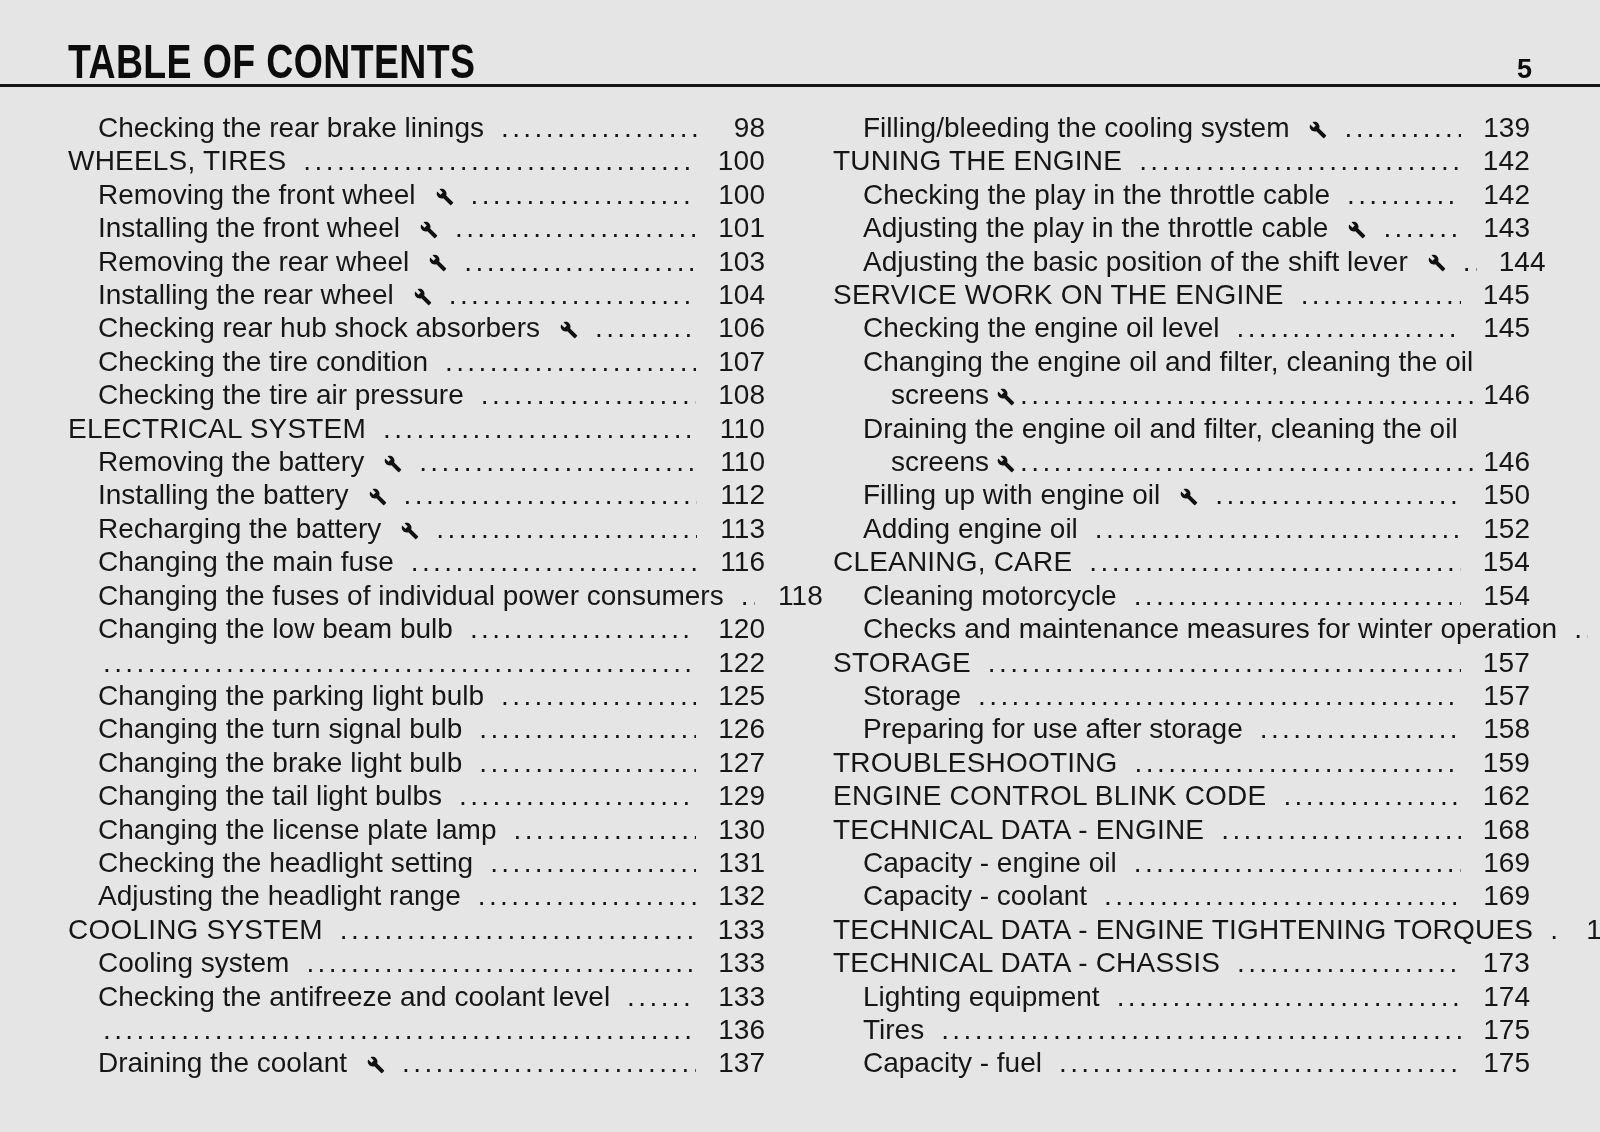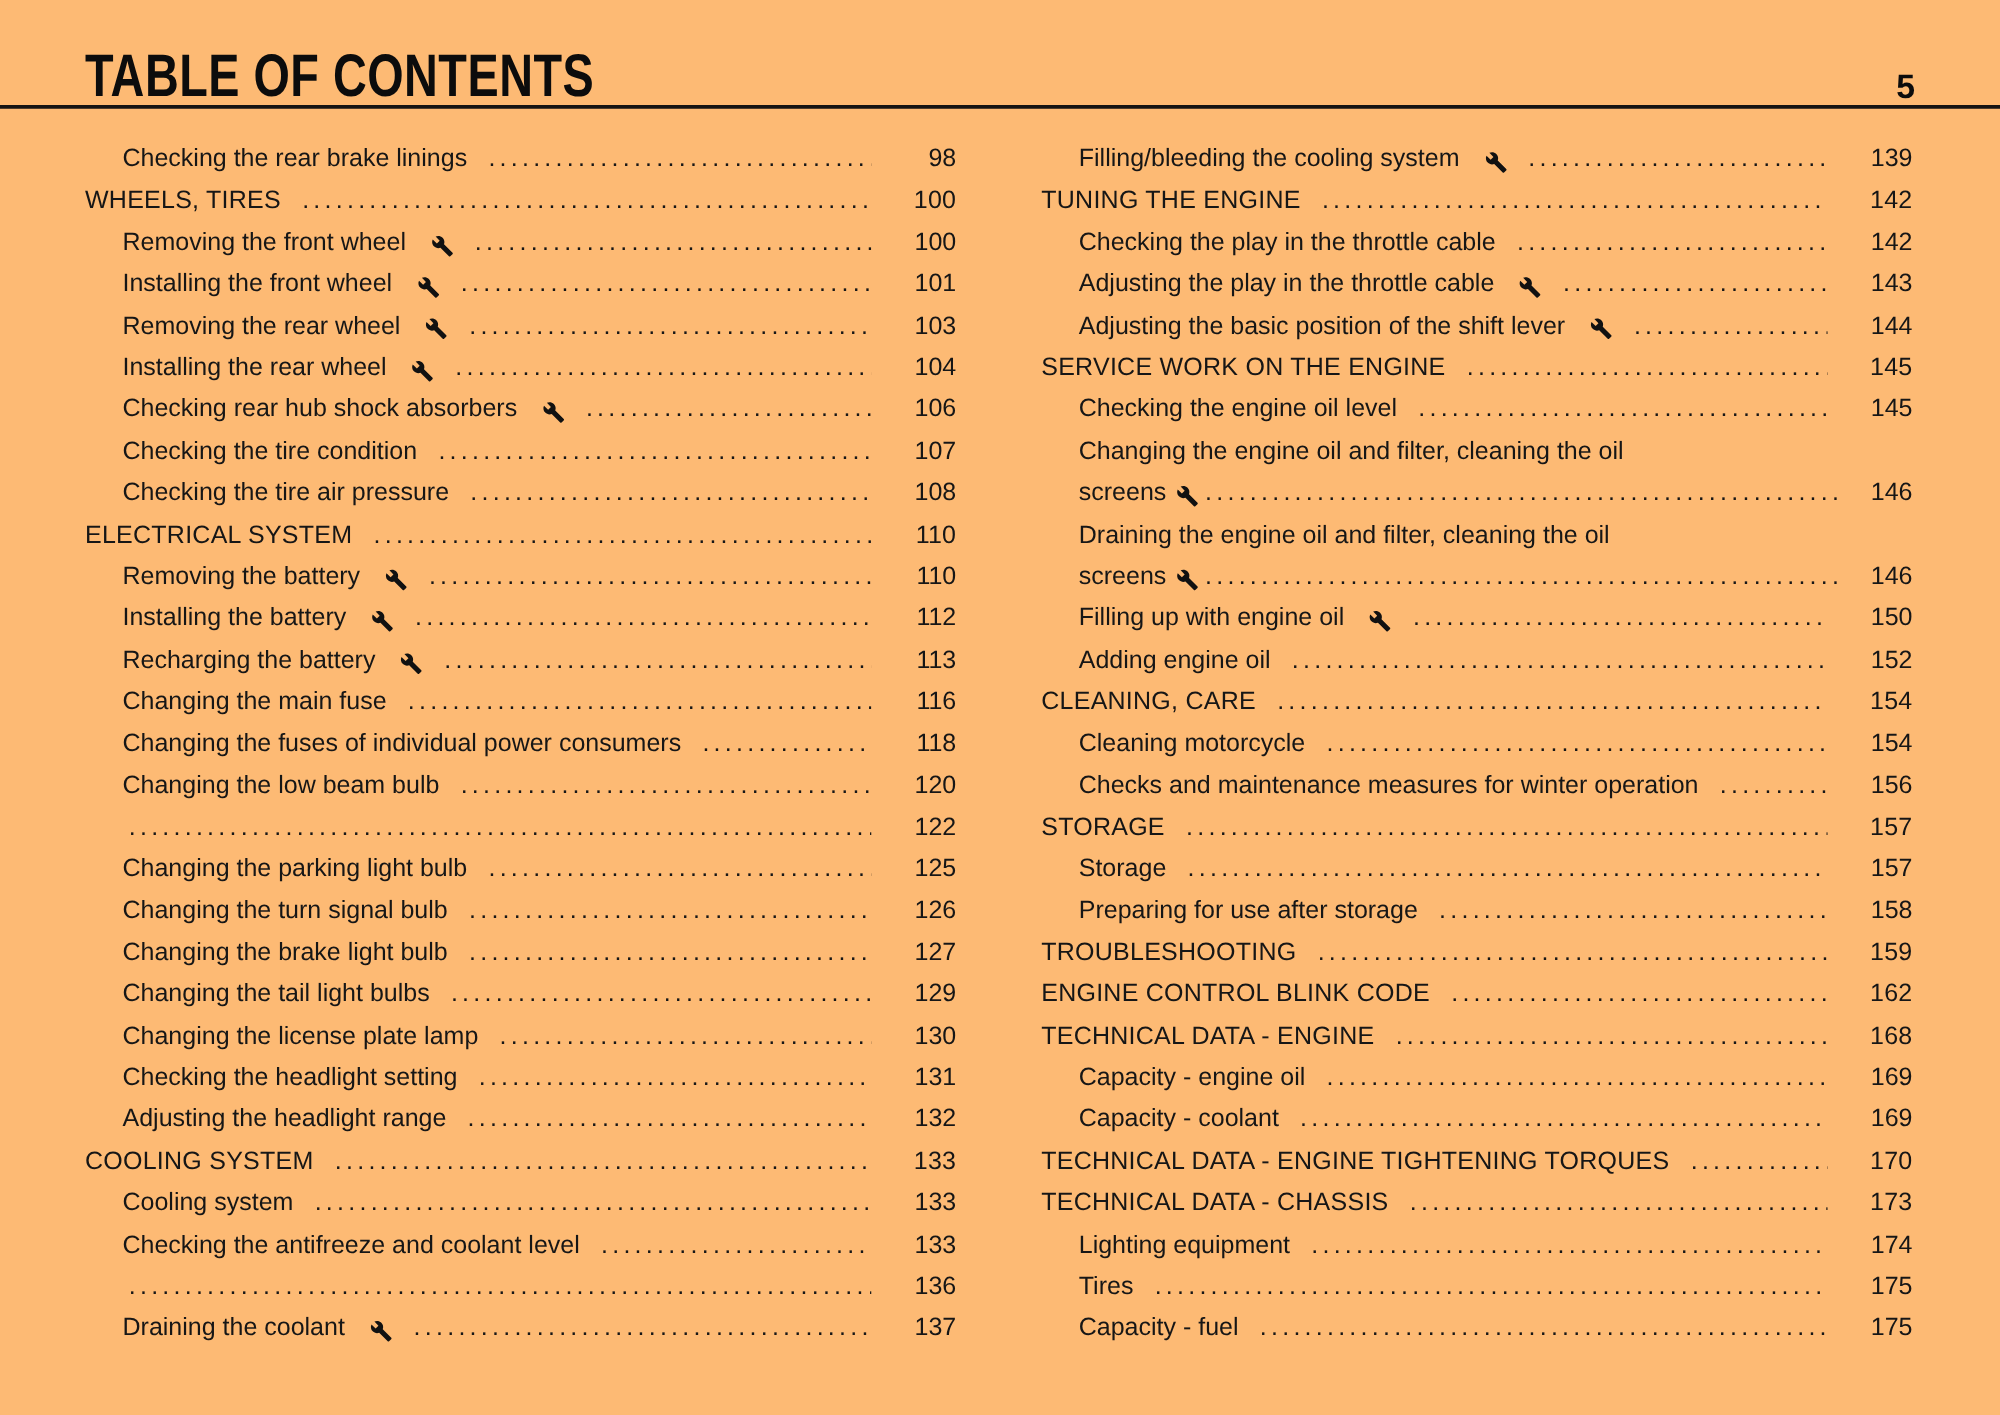--- a/index.html
+++ b/index.html
@@ -11,21 +11,21 @@
     width: 1600px;
     height: 1132px;
     position: relative;
     font-family: "Liberation Sans", sans-serif;
     color: #161616;
     overflow: hidden;
   }
   .page {
     position: absolute;
     inset: 0;
-    background: #fdba74;
+    background: #e5e5e5;
   }
   
   .header {
     position: absolute;
     top: 0; left: 0;
     width: 1600px;
     height: 84px;
   }
   .header-rule {
     position: absolute;
@@ -65,21 +65,21 @@
     right: 70px;
     display: grid;
     grid-template-columns: 1fr 1fr;
     column-gap: 68px;
   }
   .col { min-width: 0; }
   
   .row {
     display: flex;
     align-items: center;
-    font-size: 20px;
+    font-size: 28px;
     line-height: 33.4px;
     white-space: nowrap;
     gap: 12px;
   }
   .row.sub { padding-left: 30px; }
   .row.section { letter-spacing: 0.2px; }
   .label { flex: 0 0 auto; }
   .dots {
     flex: 1 1 auto;
     overflow: hidden;
@@ -99,20 +99,21 @@
     transform: translateY(2px);
   }
   .wrench svg { display: block; }
   
   .row.twoline { display: block; }
   .row.twoline .line1 { white-space: nowrap; line-height: 33.4px; }
   .row.twoline .line2 {
     display: flex;
     align-items: baseline;
     line-height: 33.4px;
+    margin-left: 28px;
   }
 </style>
 </head>
 <body>
 
 <div class="page">
   <div class="header">
     <h1 class="page-title">TABLE OF CONTENTS</h1>
     <div class="page-number">5</div>
   </div>

